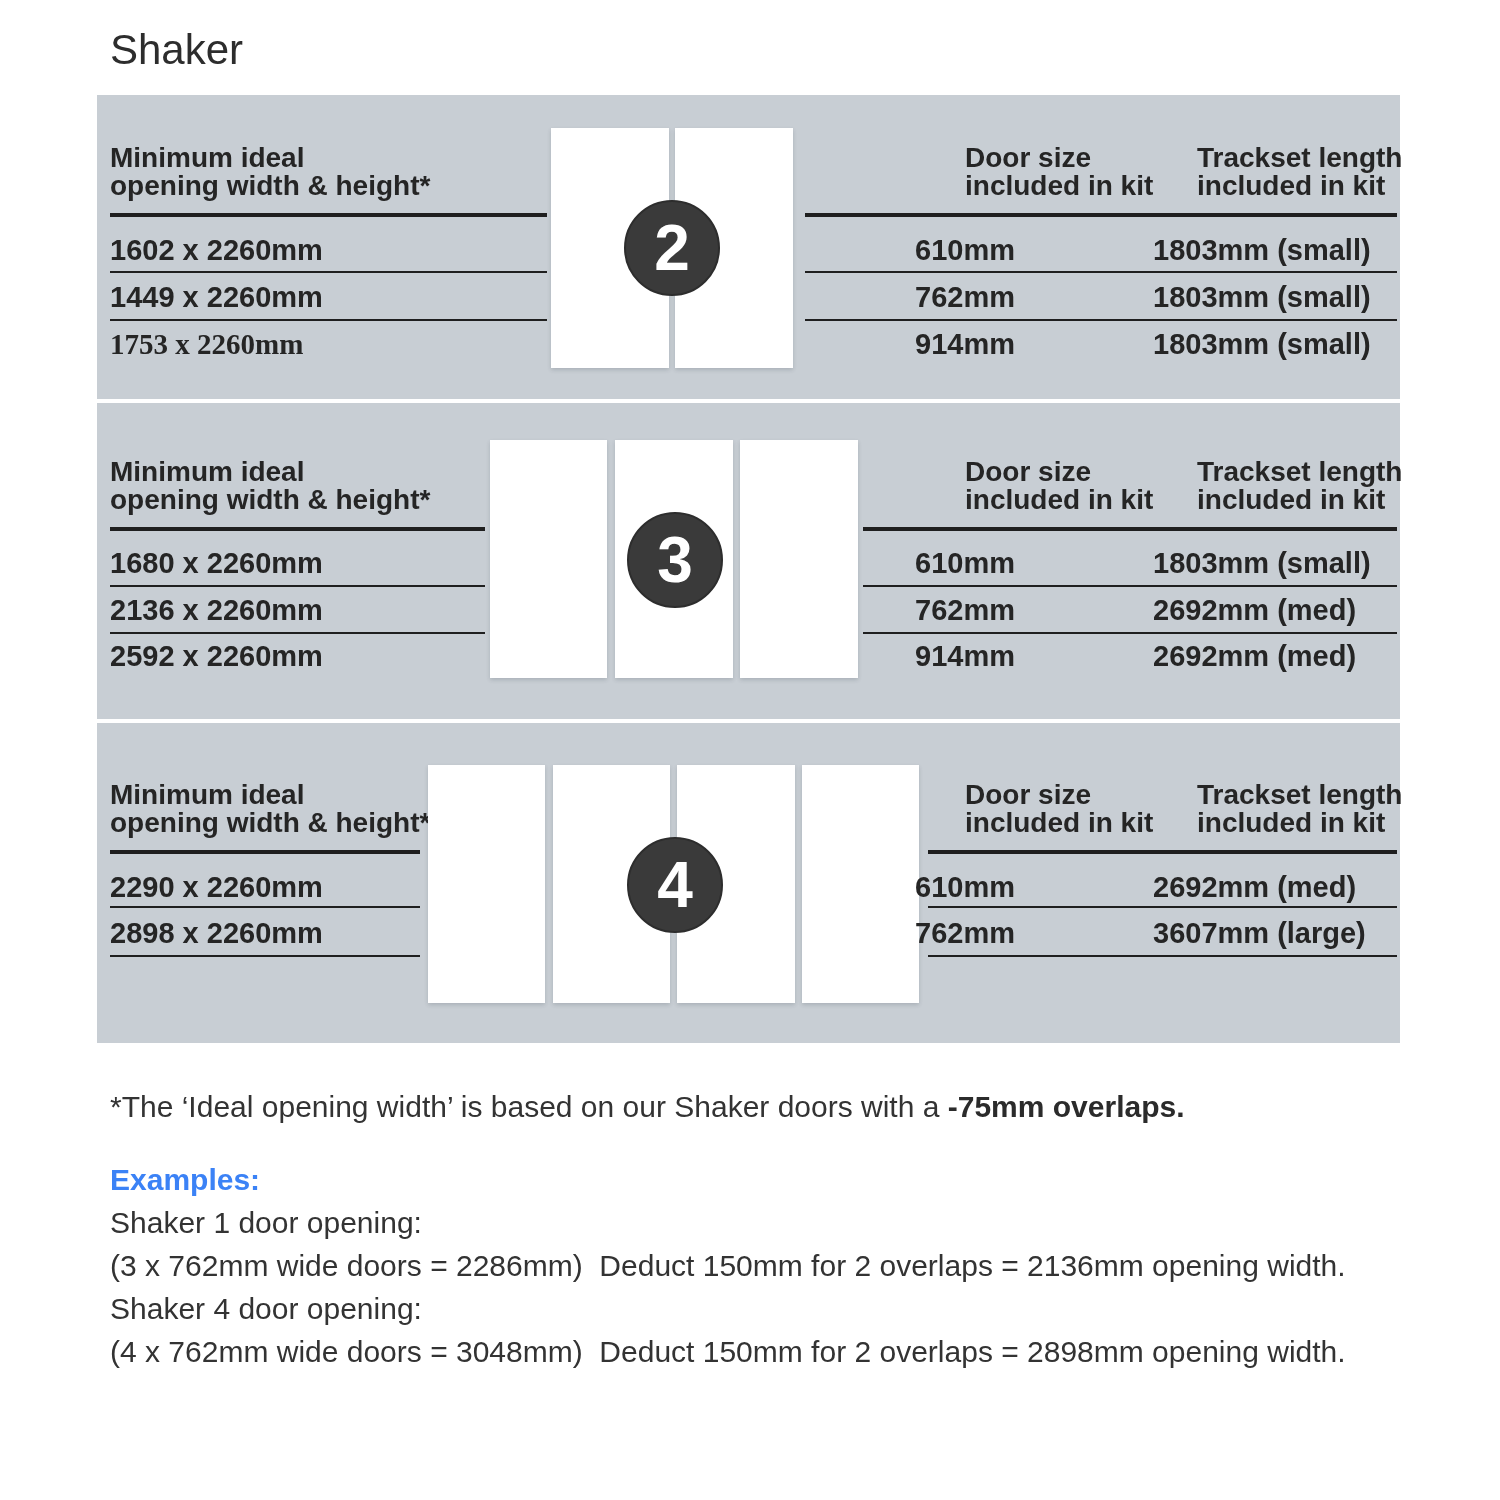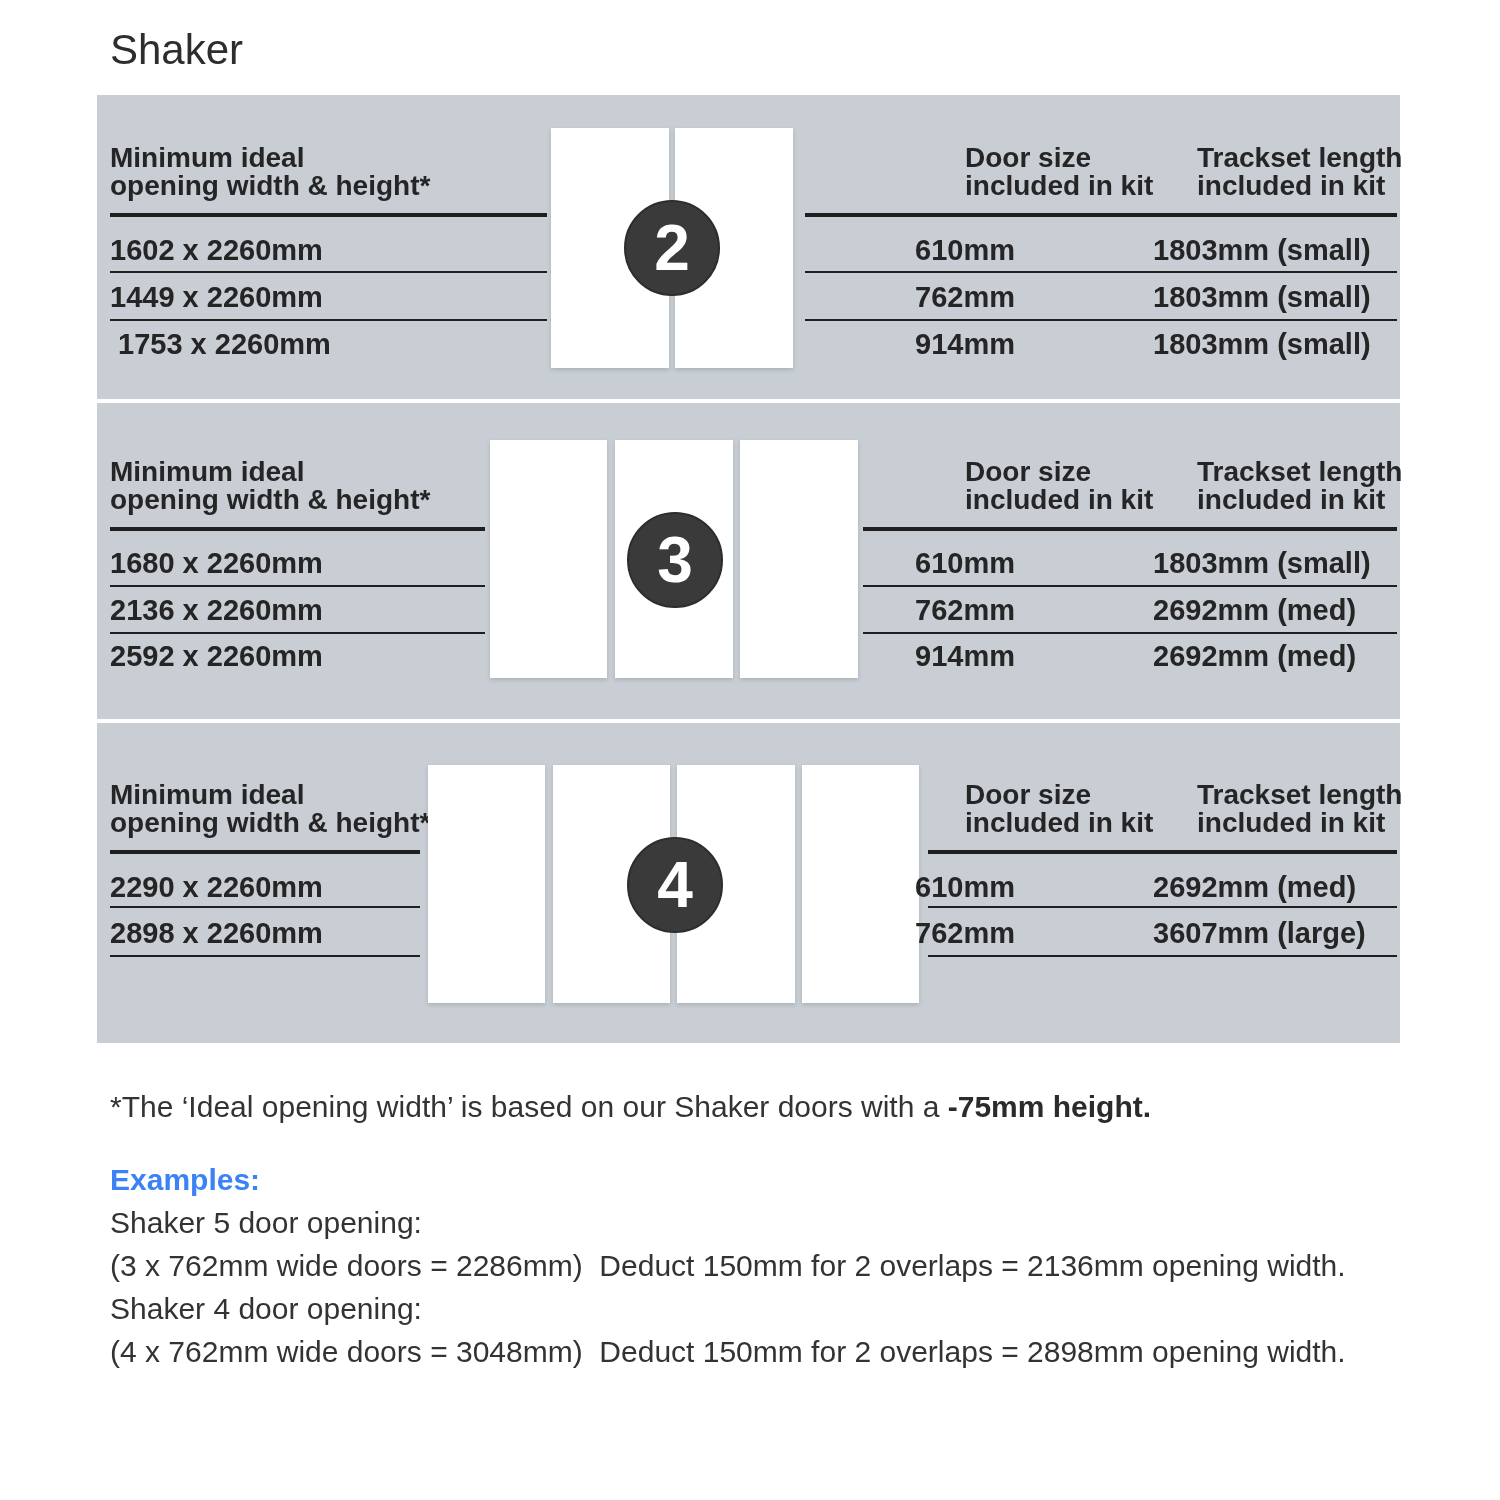--- a/index.html
+++ b/index.html
@@ -37,21 +37,21 @@
 
   <div class="hdr" style="left:110px;top:144px;">
     <div>Minimum ideal</div>
     <div>opening width &amp; height*</div>
   </div>
   <div class="thick" style="left:110px;top:213px;width:437px;"></div>
   <div class="val" style="left:110px;top:236px;">1602 x 2260mm</div>
   <div class="sep" style="left:110px;top:271px;width:437px;"></div>
   <div class="val" style="left:110px;top:283px;">1449 x 2260mm</div>
   <div class="sep" style="left:110px;top:319px;width:437px;"></div>
-  <div class="val" style="left:118px;top:330px;">1753 x 2260mm</div>
+  <div class="val" style="left:110px;top:330px;font-family:Liberation Serif, serif;">1753 x 2260mm</div>
 
   <div class="door" style="left:551px;top:128px;width:118px;height:240px;"></div>
   <div class="door" style="left:675px;top:128px;width:118px;height:240px;"></div>
   <div class="badge" style="left:624px;top:200px;">
     <span>2</span>
   </div>
 
   <div class="hdr" style="left:965px;top:144px;">
     <div>Door size</div>
     <div>included in kit</div>
@@ -133,23 +133,23 @@
     <div>included in kit</div>
   </div>
   <div class="thick" style="left:928px;top:850px;width:469px;"></div>
   <div class="val valr" style="left:915px;top:873px;width:200px;">610mm</div>
   <div class="val valr" style="left:1153px;top:873px;width:240px;">2692mm (med)</div>
   <div class="sep" style="left:928px;top:906px;width:469px;"></div>
   <div class="val valr" style="left:915px;top:919px;width:200px;">762mm</div>
   <div class="val valr" style="left:1153px;top:919px;width:240px;">3607mm (large)</div>
   <div class="sep" style="left:928px;top:955px;width:469px;"></div>
 
-  <div class="footnote"><span>*The ‘Ideal opening width’ is based on our Shaker doors with a </span><b>-75mm height.</b></div>
+  <div class="footnote"><span>*The ‘Ideal opening width’ is based on our Shaker doors with a </span><b>-75mm overlaps.</b></div>
 
   <div class="examples">
     <div class="ex-head">Examples:</div>
-    <div class="ex-line">Shaker 5 door opening:</div>
+    <div class="ex-line">Shaker 1 door opening:</div>
     <div class="ex-line">(3 x 762mm wide doors = 2286mm)  Deduct 150mm for 2 overlaps = 2136mm opening width.</div>
     <div class="ex-line">Shaker 4 door opening:</div>
     <div class="ex-line">(4 x 762mm wide doors = 3048mm)  Deduct 150mm for 2 overlaps = 2898mm opening width.</div>
   </div>
 
 </div>
 
 </body></html>

